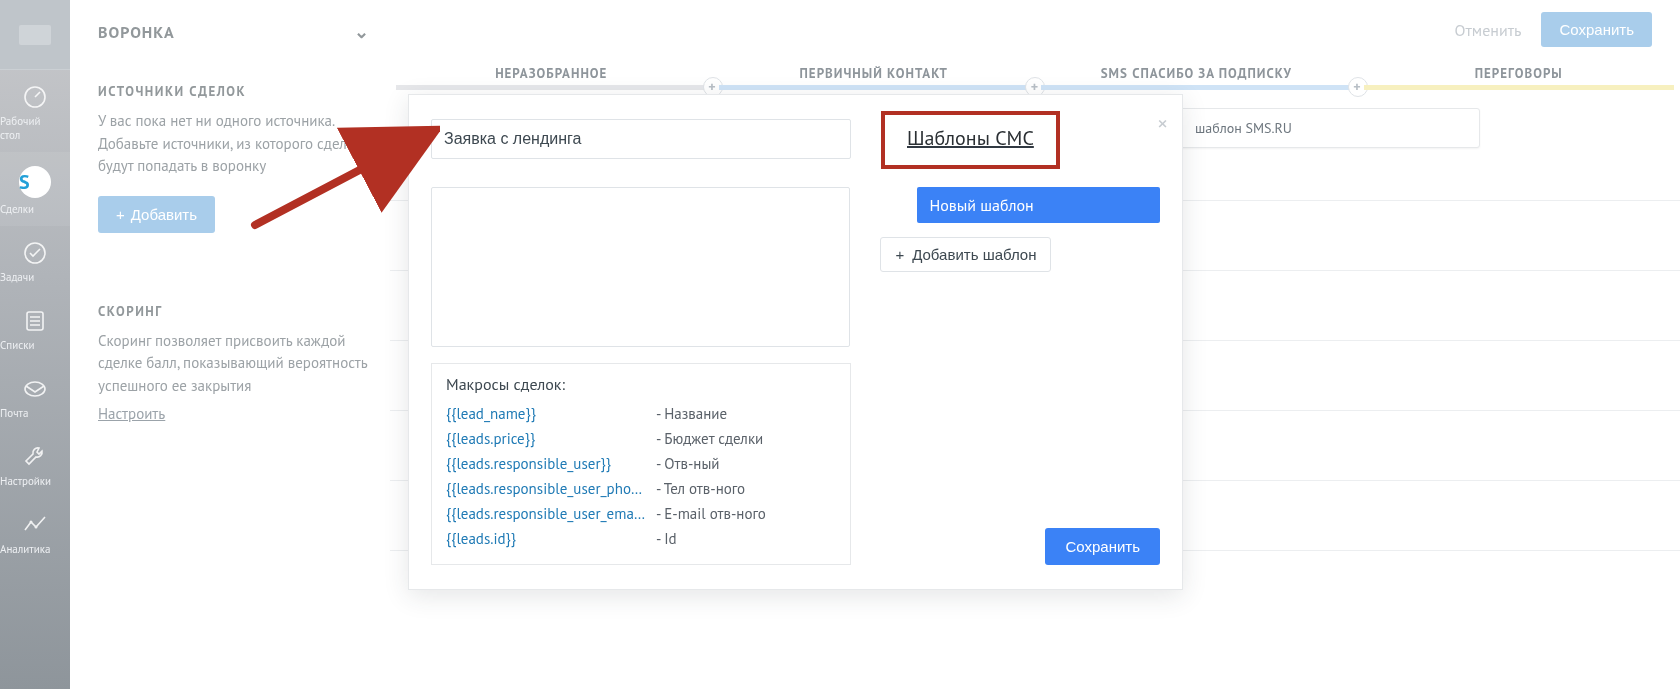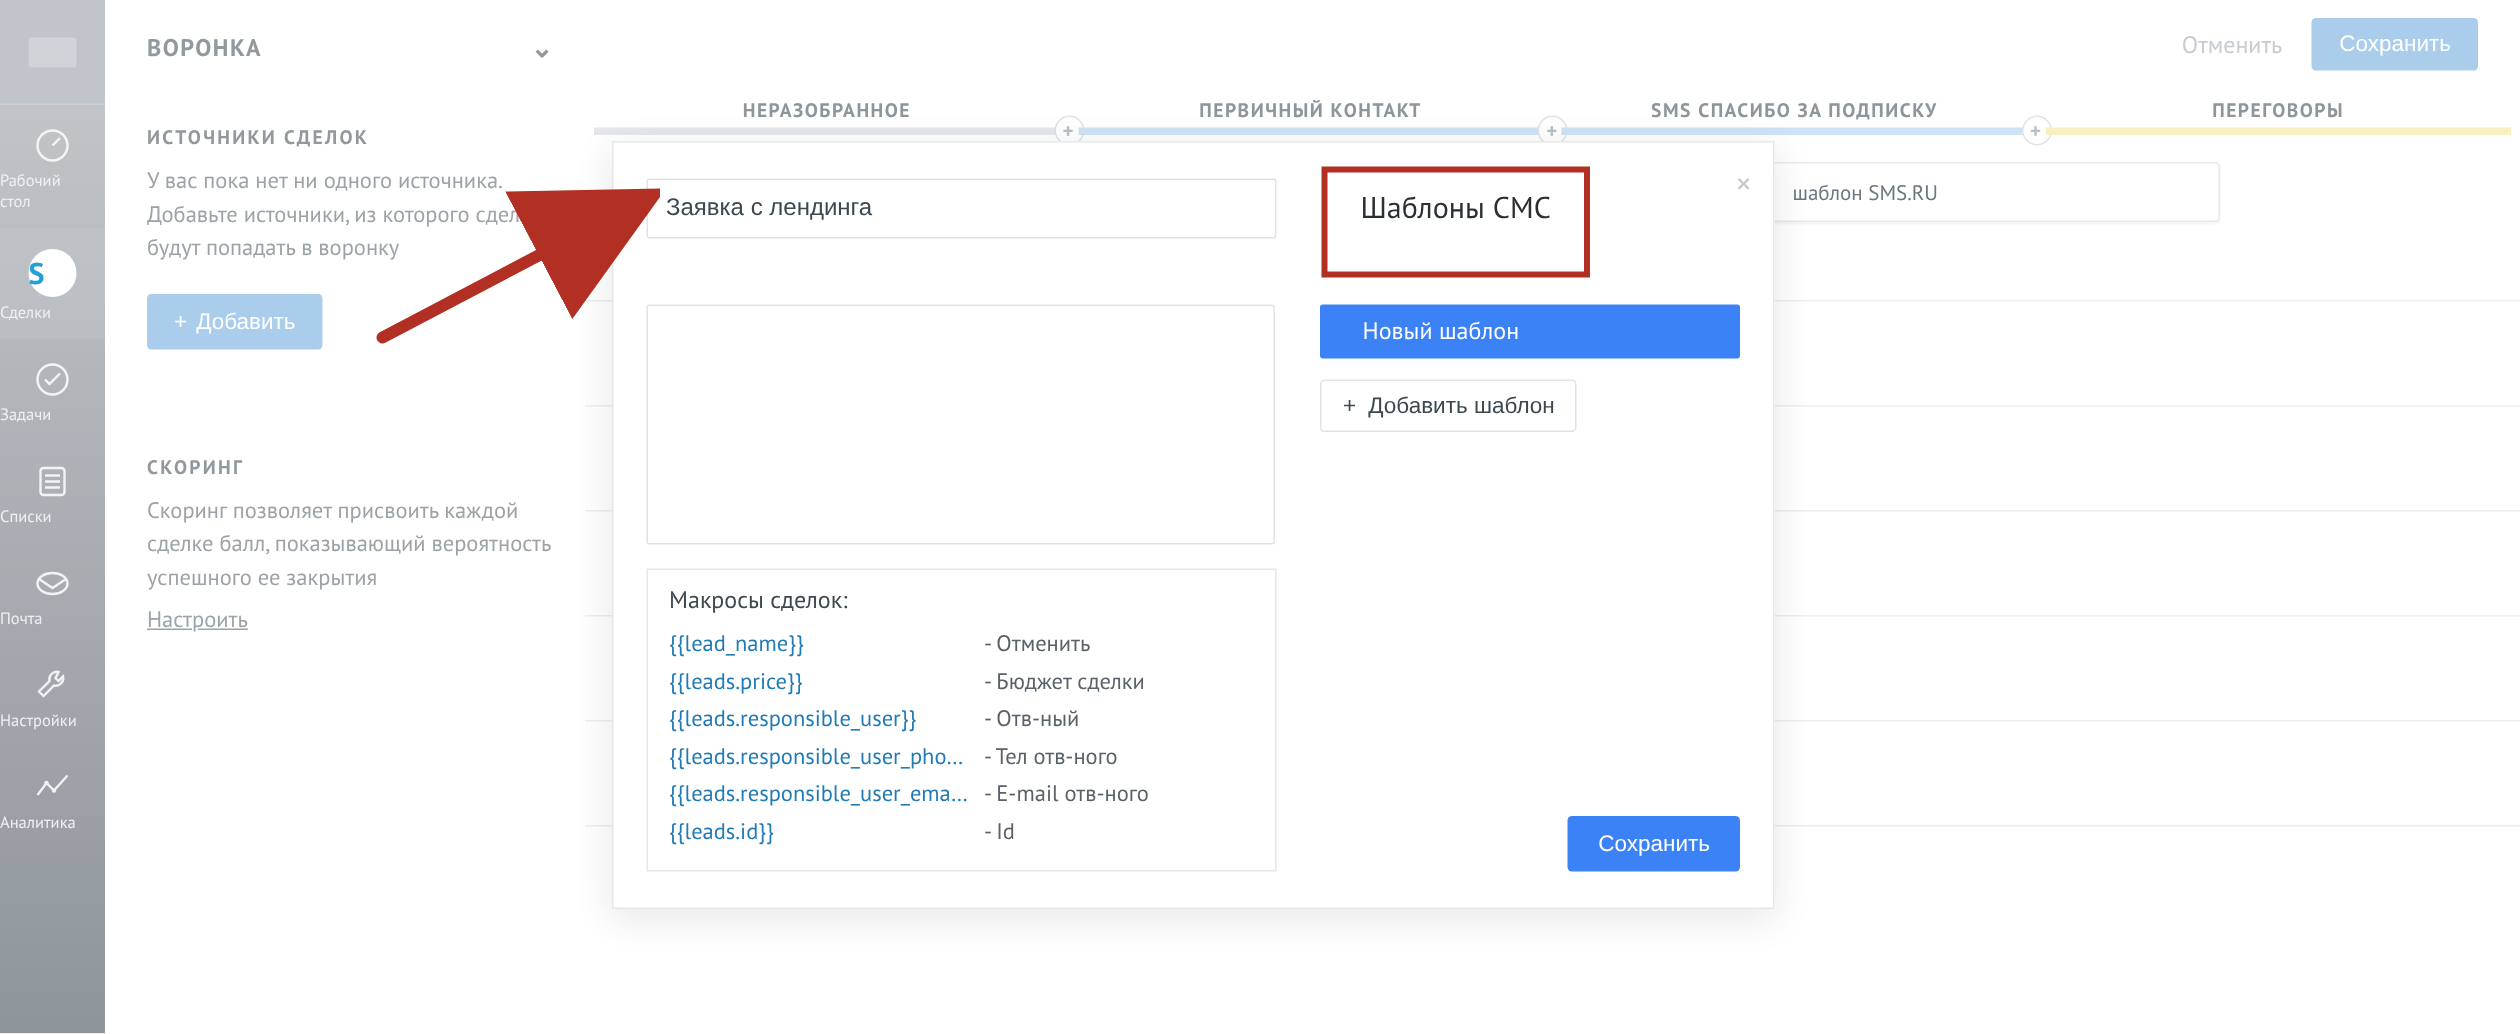--- a/index.html
+++ b/index.html
@@ -42,24 +42,24 @@
 .card-behind{ position:absolute; left:790px; top:18px; background:#fff; border:1px solid #e6e8ea; border-radius:3px; padding:10px 14px; width:300px; font-size:14px; color:#6d767e; box-shadow:0 1px 2px rgba(0,0,0,.05);}
 
 .row-border{ position:absolute; left:0; right:0; border-top:1px solid #eceef0;}
 
 
 .modal{ position:absolute; top:4px; left:18px; width:775px; background:#fff; border:1px solid #e6e8ea; box-shadow:0 6px 24px rgba(40,50,60,.12); padding:24px 22px 24px; }
 .modal .close{ position:absolute; top:14px; right:14px; color:#c7ccd1; font-size:22px; cursor:pointer;}
 .modal .row1{ display:flex; gap:30px; align-items:flex-start;}
 .name-input{ flex:0 0 420px; height:40px; border:1px solid #dfe3e7; border-radius:2px; padding:0 12px; font-size:16px; color:#3d4850; outline:none;}
 .tpl-head{ font-size:20px; color:#2a2f33; padding:6px 10px;}
-.callout{ border:4px solid #b23023; padding:4px 12px 24px; margin-top:-8px;}
+.callout{ border:4px solid #b23023; padding:4px 12px 8px; margin-top:-8px;text-decoration:underline;}
 .body-area{ width:420px; height:160px; border:1px solid #dfe3e7; border-radius:2px; margin-top:18px; padding:10px; font-size:15px; color:#3d4850; resize:none; outline:none;}
 .tpl-list{ margin-left:30px; margin-top:18px; width:280px;}
-.tpl-item{ background:#3b82f6; color:#fff; padding:8px 28px; font-size:16px; border-radius:2px; cursor:pointer;}
+.tpl-item{ background:#3b82f6; color:#fff; padding:8px 12px; font-size:16px; border-radius:2px; cursor:pointer;margin-left:37px;}
 .tpl-add{ margin-top:14px; display:inline-flex; align-items:center; gap:8px; border:1px solid #dfe3e7; background:#fff; padding:8px 14px; font-size:15px; color:#3d4850; border-radius:3px; cursor:pointer;}
 .macros{ width:420px; margin-top:16px; border:1px solid #e6e8ea; max-height:210px; overflow:auto; padding:10px 14px;}
 .macros h4{ font-size:16px; font-weight:400; color:#3d4850; margin-bottom:10px;}
 .macro-row{ display:flex; font-size:15px; margin:6px 0;}
 .macro-row .k{ flex:0 0 210px; color:#1f7ab5; white-space:nowrap; overflow:hidden; text-overflow:ellipsis; cursor:pointer;}
 .macro-row .d{ color:#5a6169;}
 .modal .save{ position:absolute; right:22px; bottom:24px; background:#3b82f6; color:#fff; border:none; padding:10px 20px; border-radius:3px; font-size:15px; cursor:pointer;}
 
 
 .arrow{ position:absolute; left:250px; top:115px; width:190px; height:120px; pointer-events:none;}
@@ -201,21 +201,21 @@
               <span>Добавить шаблон</span>
             </button>
           </div>
         </div>
 
         <div class="macros">
           <h4>Макросы сделок:</h4>
           <div id="macros-rows">
               <div class="macro-row">
                 <span class="k">{{lead_name}}</span>
-                <span class="d">- Отменить</span>
+                <span class="d">- Название</span>
               </div>
               <div class="macro-row">
                 <span class="k">{{leads.price}}</span>
                 <span class="d">- Бюджет сделки</span>
               </div>
               <div class="macro-row">
                 <span class="k">{{leads.responsible_user}}</span>
                 <span class="d">- Отв-ный</span>
               </div>
               <div class="macro-row">

